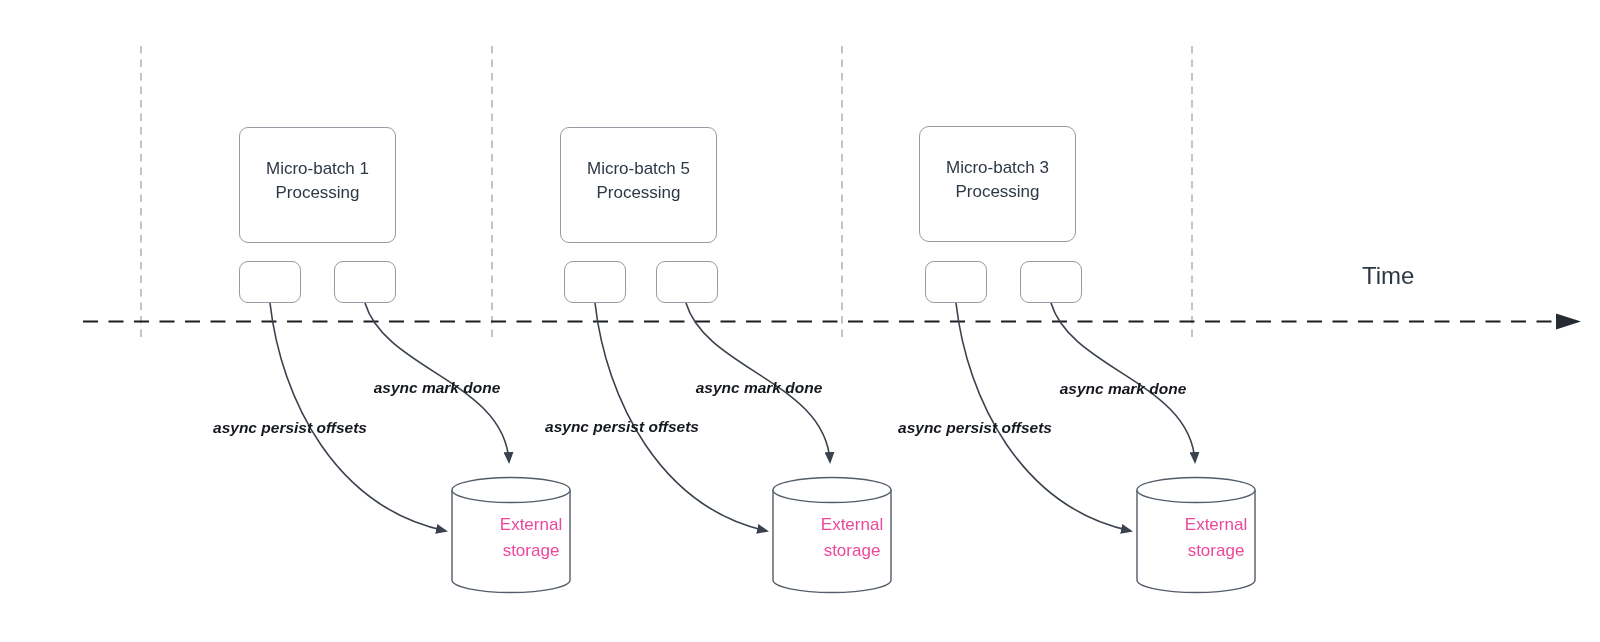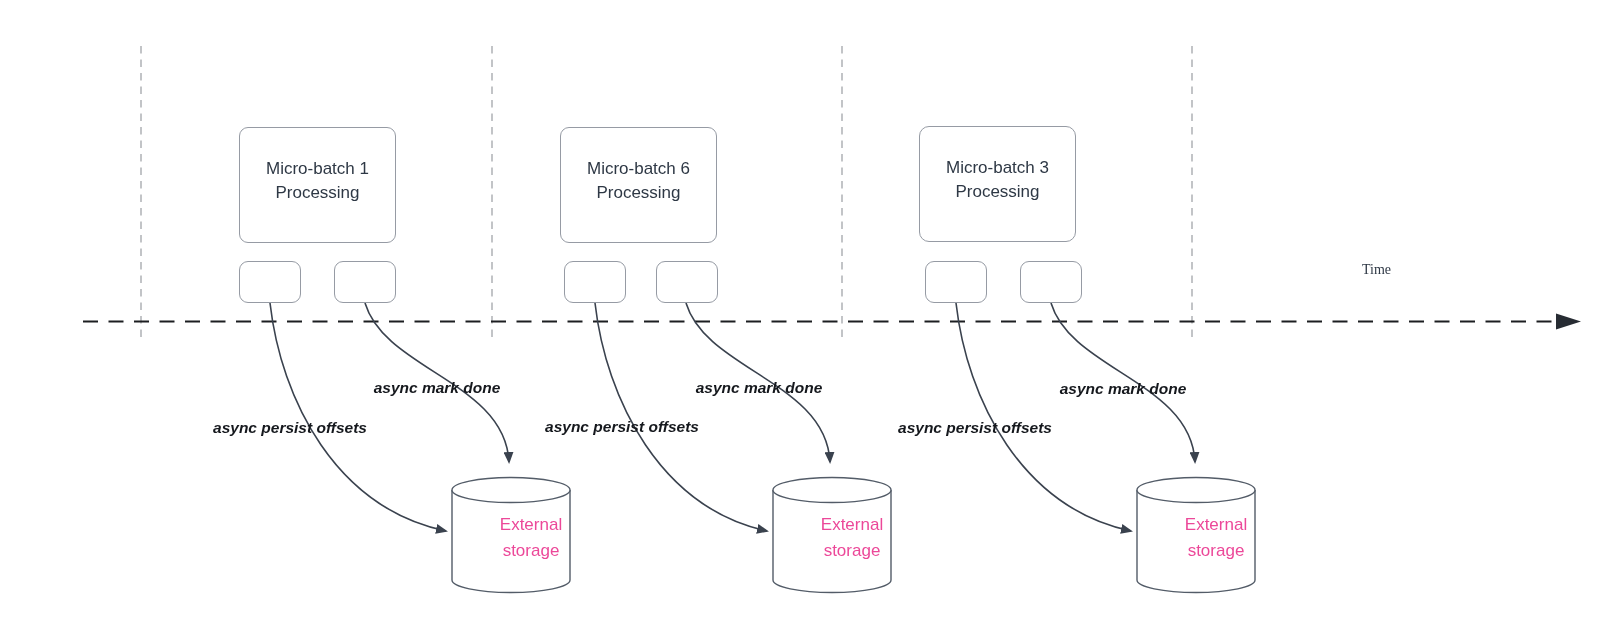--- a/index.html
+++ b/index.html
@@ -62,23 +62,22 @@
     text-align: center;
     font-size: 17px;
     line-height: 26px;
     color: #ec4899;
     padding-left: 20px;
   }
   .time-label {
     position: absolute;
     left: 1362px;
     top: 262px;
-    font-size: 14px;
+    font-size: 24px;
     color: #2e3845;
-    font-family: Liberation Serif, serif;
   }
 </style>
 </head>
 <body>
 
 <div class="canvas">
 
   <svg class="layer-svg" width="1600" height="642" viewBox="0 0 1600 642">
     <defs>
       <marker id="arrowhead" markerWidth="12" markerHeight="10" refX="10" refY="5" orient="auto" markerUnits="userSpaceOnUse">
@@ -124,21 +123,21 @@
   <div class="box small-box" style="left:239px;"></div>
   <div class="box small-box" style="left:334px;"></div>
   <div class="async-label" style="left:290px; top:419px;">async persist offsets</div>
   <div class="async-label" style="left:437px; top:379px;">async mark done</div>
   <div class="storage-text" style="left:452px;">
     <div>External</div>
     <div>storage</div>
   </div>
 
   <div class="box batch-box" style="left:560px;">
-    <span>Micro-batch 6</span>
+    <span>Micro-batch 5</span>
     <span>Processing</span>
   </div>
   <div class="box small-box" style="left:564px;"></div>
   <div class="box small-box" style="left:656px;"></div>
   <div class="async-label" style="left:622px; top:418px;">async persist offsets</div>
   <div class="async-label" style="left:759px; top:379px;">async mark done</div>
   <div class="storage-text" style="left:773px;">
     <div>External</div>
     <div>storage</div>
   </div>

